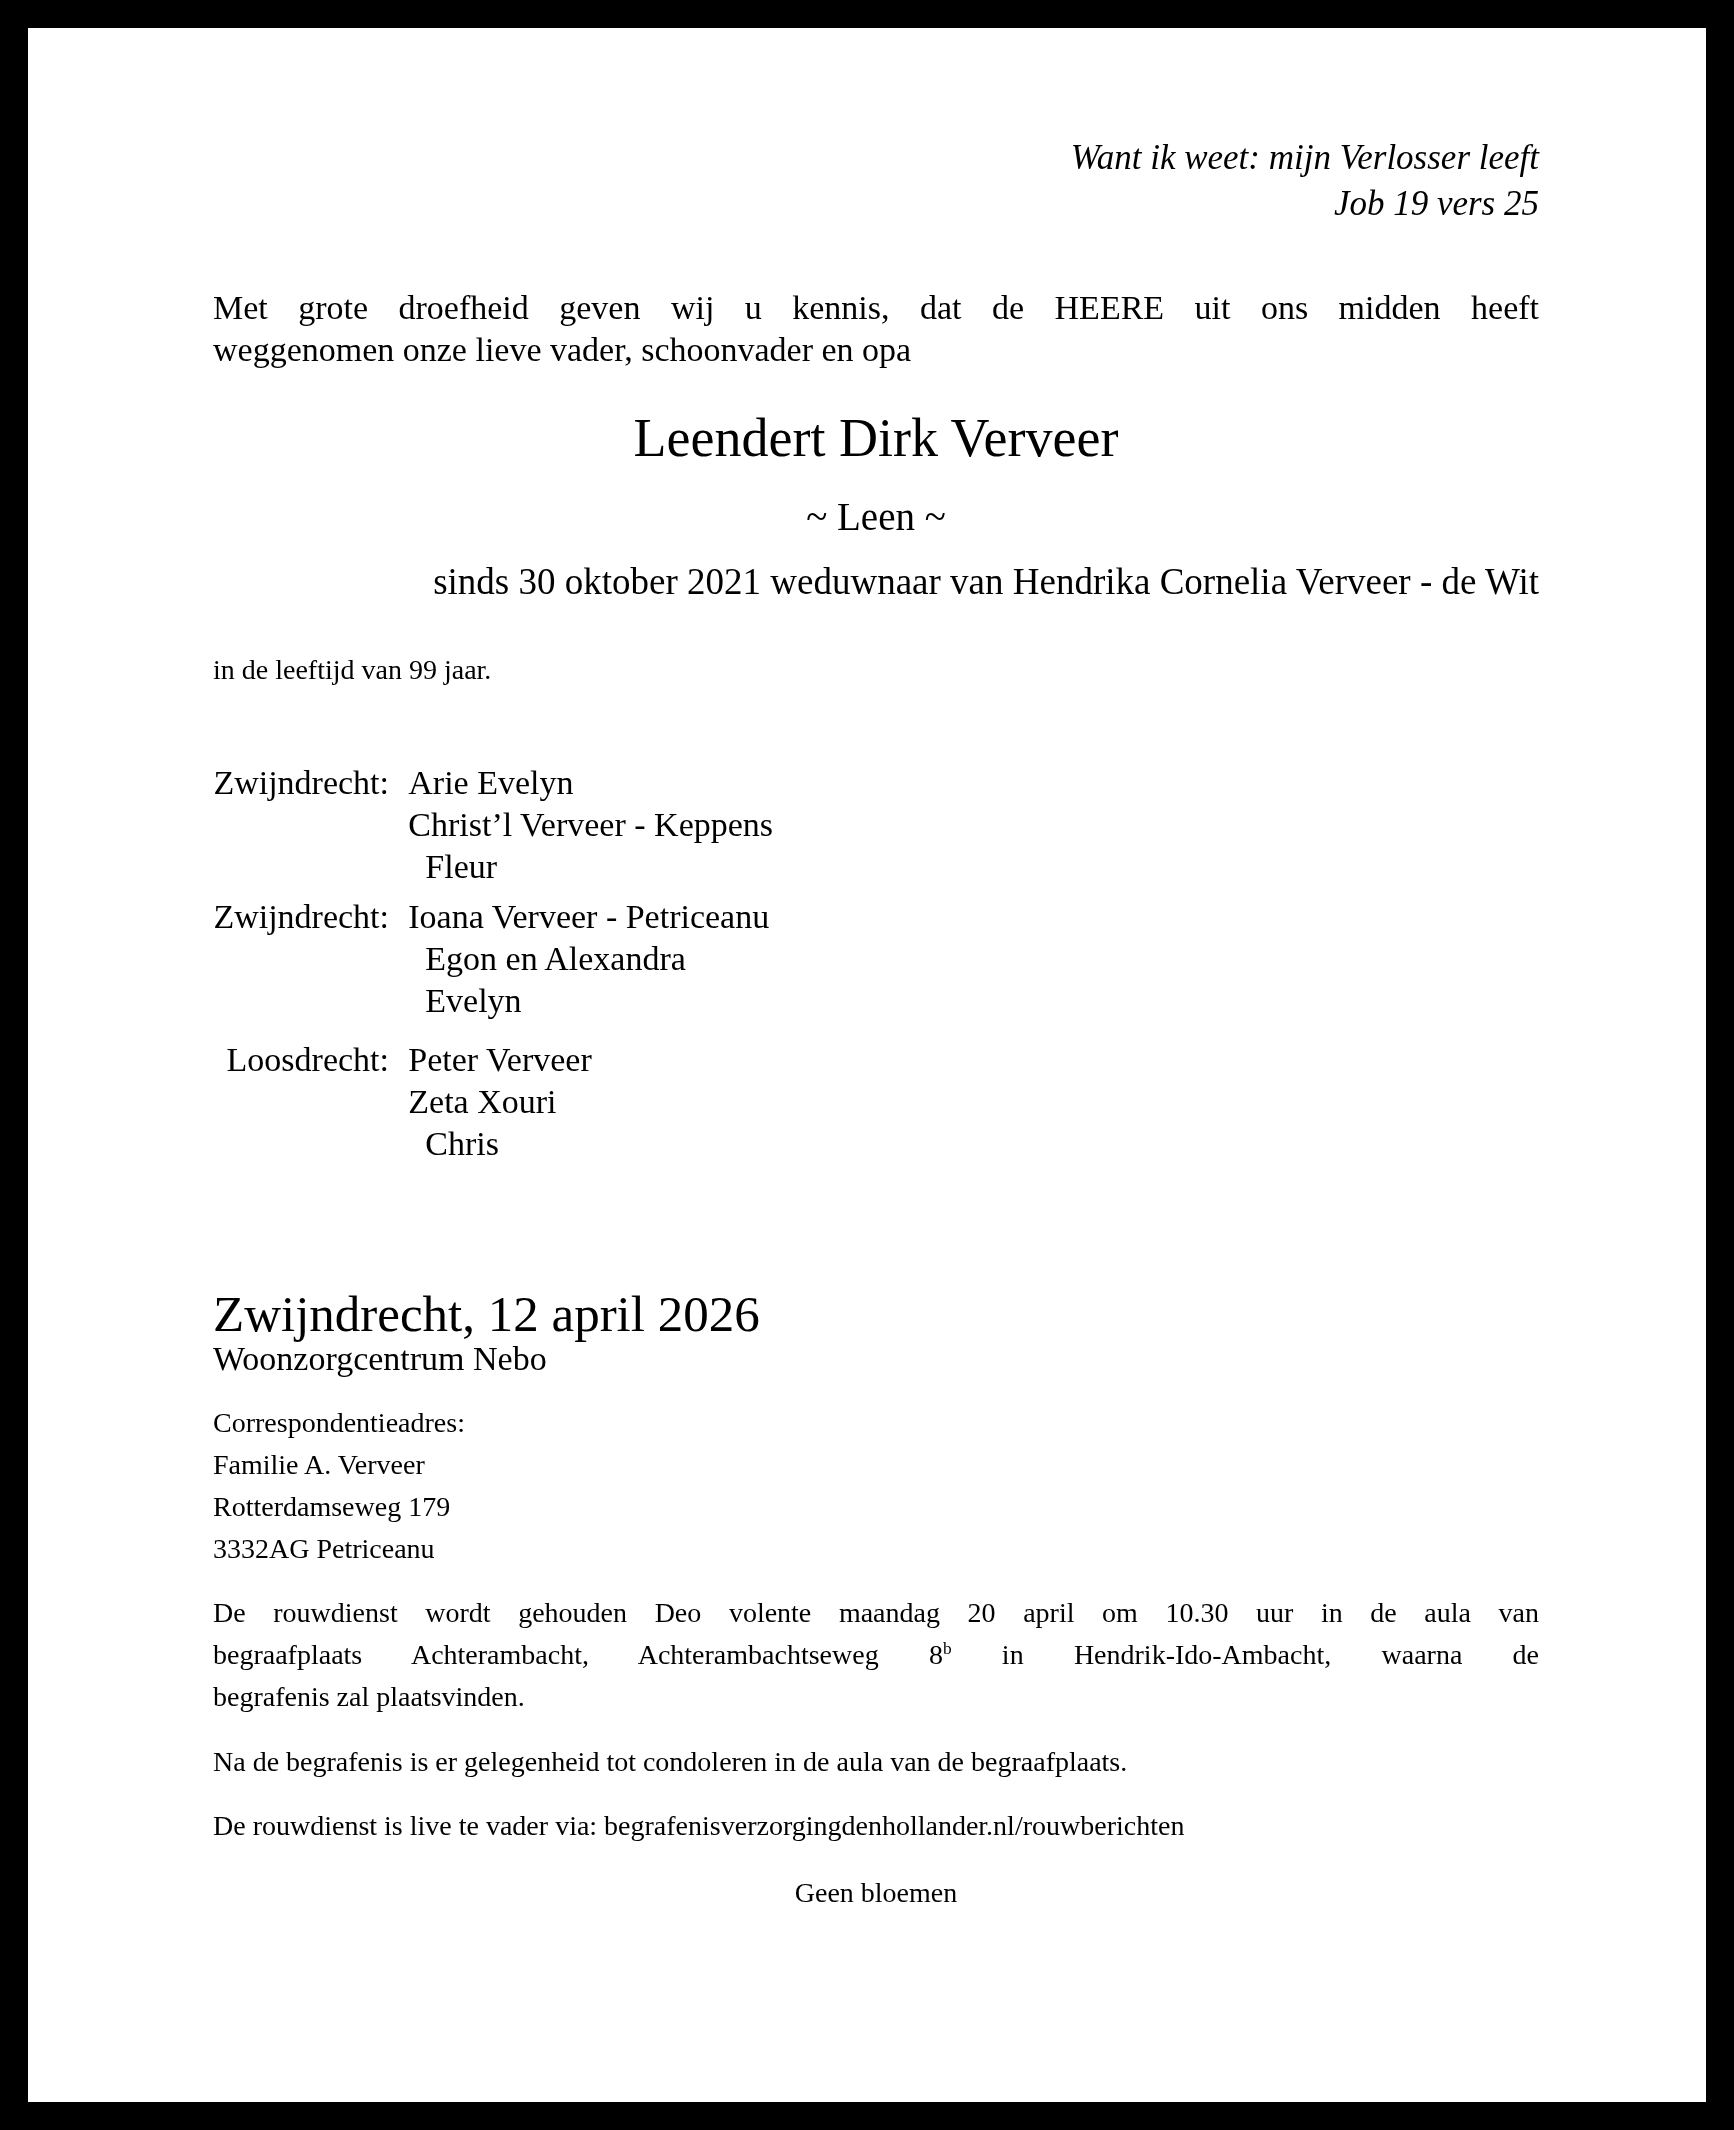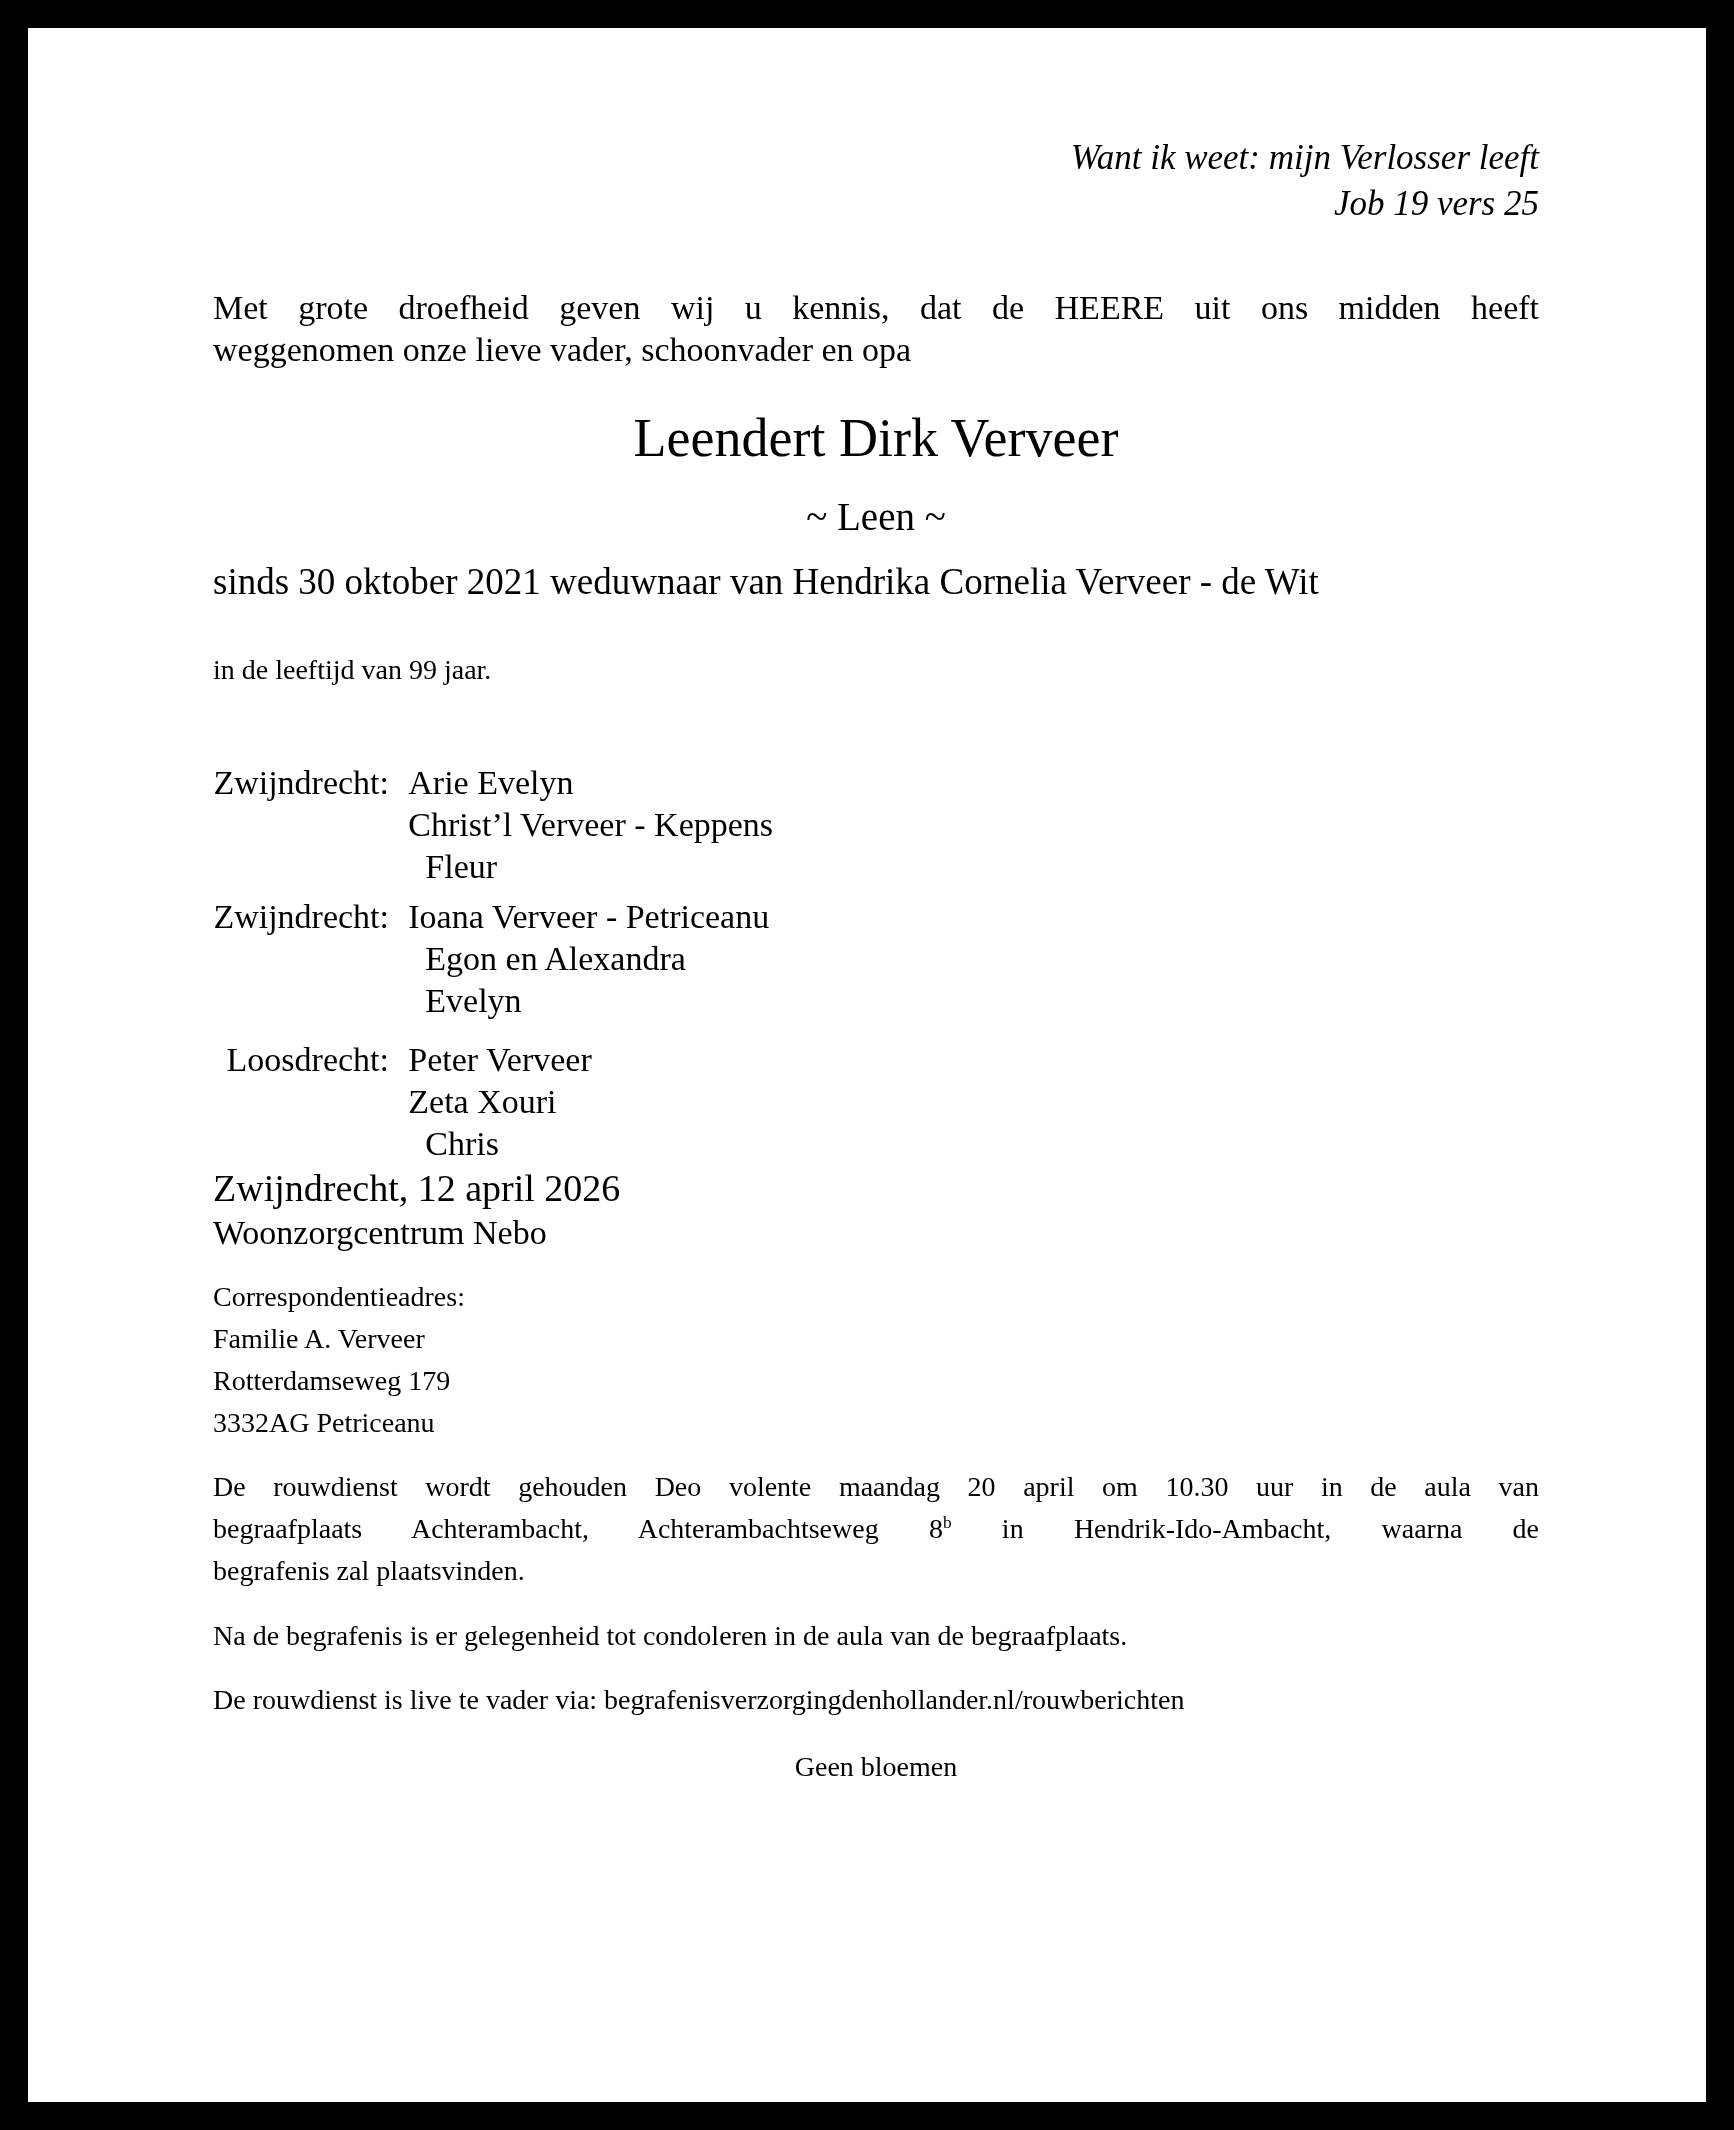--- a/index.html
+++ b/index.html
@@ -33,39 +33,40 @@
     font-size:54px; line-height:65px;
     font-weight:normal;
   }
   .nickname {
     margin-top:22px;
     text-align:center;
     font-size:39px; line-height:47px;
   }
   .widower {
     margin-top:18.5px;
-    text-align:left;
+    text-align:right;
     font-size:37px; line-height:45px;
   }
   .age { margin-top:45px; }
   .family { margin-top:71px; font-size:34px; line-height:42px; }
   .family-row { display:flex; }
   .family-row.g2 { margin-top:8.4px; }
   .family-row.g3 { margin-top:17px; }
   .family-place {
     width:176px;
     text-align:right;
     flex:0 0 176px;
     margin-right:19.3px;
     white-space:nowrap;
   }
   .family-names { }
   .family-names .n1 { padding-left:17px; }
   .dateline {
-    font-size:38px; line-height:47px;
+    margin-top:126px;
+    font-size:51px; line-height:47px;
   }
   .location { font-size:34px; line-height:42px; }
   .address { margin-top:22px; }
   .service { margin-top:22px; }
   .condolence { margin-top:23.5px; }
   .live { margin-top:22px; white-space:nowrap; }
   .flowers { margin-top:25px; text-align:center; }
   sup.house-letter { font-size:62%; line-height:0; }
 </style>
 </head>

